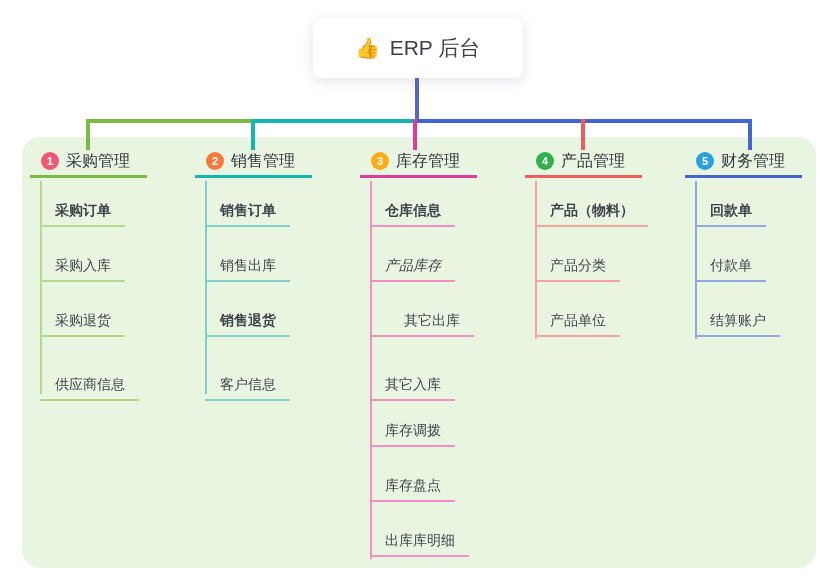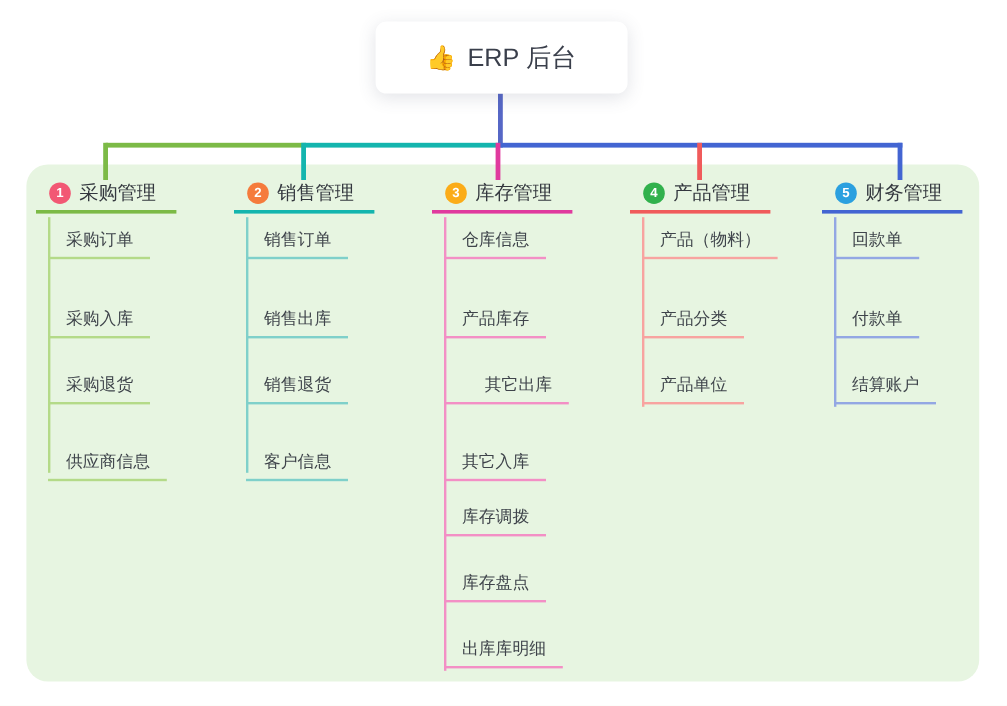--- a/index.html
+++ b/index.html
@@ -93,21 +93,21 @@
   .child {
     position: absolute;
     left: 10px;
     display: inline-block;
     white-space: nowrap;
     font-size: 14px;
     color: #3f444b;
     padding: 0 14px 5px 15px;
     border-bottom: 2px solid #ccc;
   }
-  .c0 { top: 44px; }  .c1 { top: 110px; } .c2 { top: 165px; }
+  .c0 { top: 55px; font-weight: bold; }  .c1 { top: 110px; } .c2 { top: 165px; }
   .c3 { top: 229px; } .c4 { top: 275px; font-family: Liberation Mono, monospace; } .c5 { top: 330px; }
   .c6 { top: 385px; }
 </style>
 </head>
 <body>
 
 <div class="canvas">
 
   <div class="root-node">
     <span class="emoji">👍</span>
@@ -139,32 +139,32 @@
   </div>
 
   <div class="branch branch-pos-2">
     <div class="btitle" style="border-bottom-color: rgb(20, 181, 174);">
       <span class="badge" style="background-color: rgb(245, 123, 60);">2</span>
       <span class="btitle-label">销售管理</span>
     </div>
     <div class="spine spine-h4" style="background-color: rgb(127, 208, 202);"></div>
     <div class="child c0" style="border-bottom-color: rgb(127, 208, 202);">销售订单</div>
     <div class="child c1" style="border-bottom-color: rgb(127, 208, 202);">销售出库</div>
-    <div class="child c2" style="border-bottom-color: rgb(127, 208, 202);">销售退货</div>
+    <div class="child c2" style="border-bottom-color: rgb(127, 208, 202); font-weight: bold;">销售退货</div>
     <div class="child c3" style="border-bottom-color: rgb(127, 208, 202);">客户信息</div>
   </div>
 
   <div class="branch branch-pos-3">
     <div class="btitle" style="border-bottom-color: rgb(224, 58, 158);">
       <span class="badge" style="background-color: rgb(251, 172, 24);">3</span>
       <span class="btitle-label">库存管理</span>
     </div>
     <div class="spine spine-h7" style="background-color: rgb(243, 143, 197);"></div>
     <div class="child c0" style="border-bottom-color: rgb(243, 143, 197);">仓库信息</div>
-    <div class="child c1" style="border-bottom-color: rgb(243, 143, 197);">产品库存</div>
+    <div class="child c1" style="border-bottom-color: rgb(243, 143, 197); font-style: italic;">产品库存</div>
     <div class="child c2" style="border-bottom-color: rgb(243, 143, 197); padding-left: 34px;">其它出库</div>
     <div class="child c3" style="border-bottom-color: rgb(243, 143, 197);">其它入库</div>
     <div class="child c4" style="border-bottom-color: rgb(243, 143, 197);">库存调拨</div>
     <div class="child c5" style="border-bottom-color: rgb(243, 143, 197);">库存盘点</div>
     <div class="child c6" style="border-bottom-color: rgb(243, 143, 197);">出库库明细</div>
   </div>
 
   <div class="branch branch-pos-4">
     <div class="btitle" style="border-bottom-color: rgb(240, 91, 91);">
       <span class="badge" style="background-color: rgb(49, 177, 76);">4</span>

